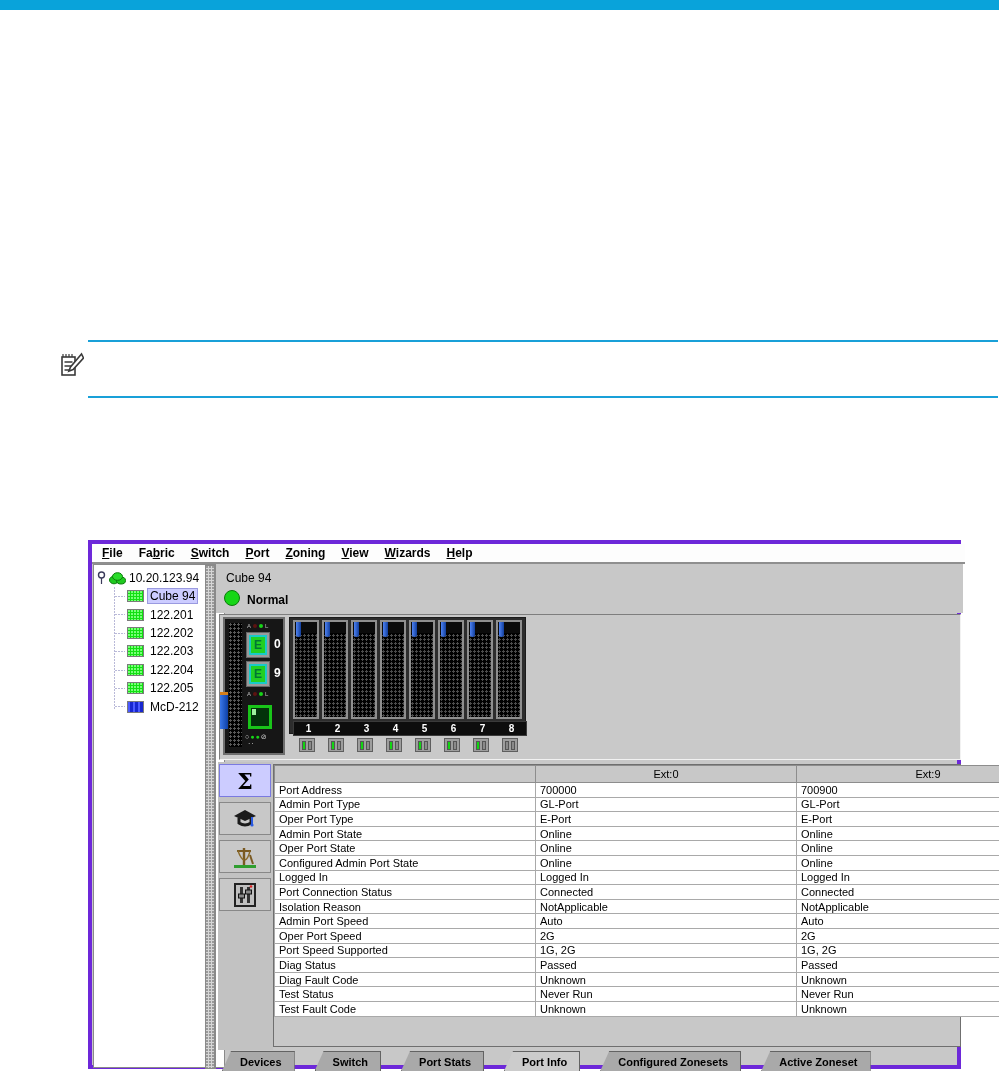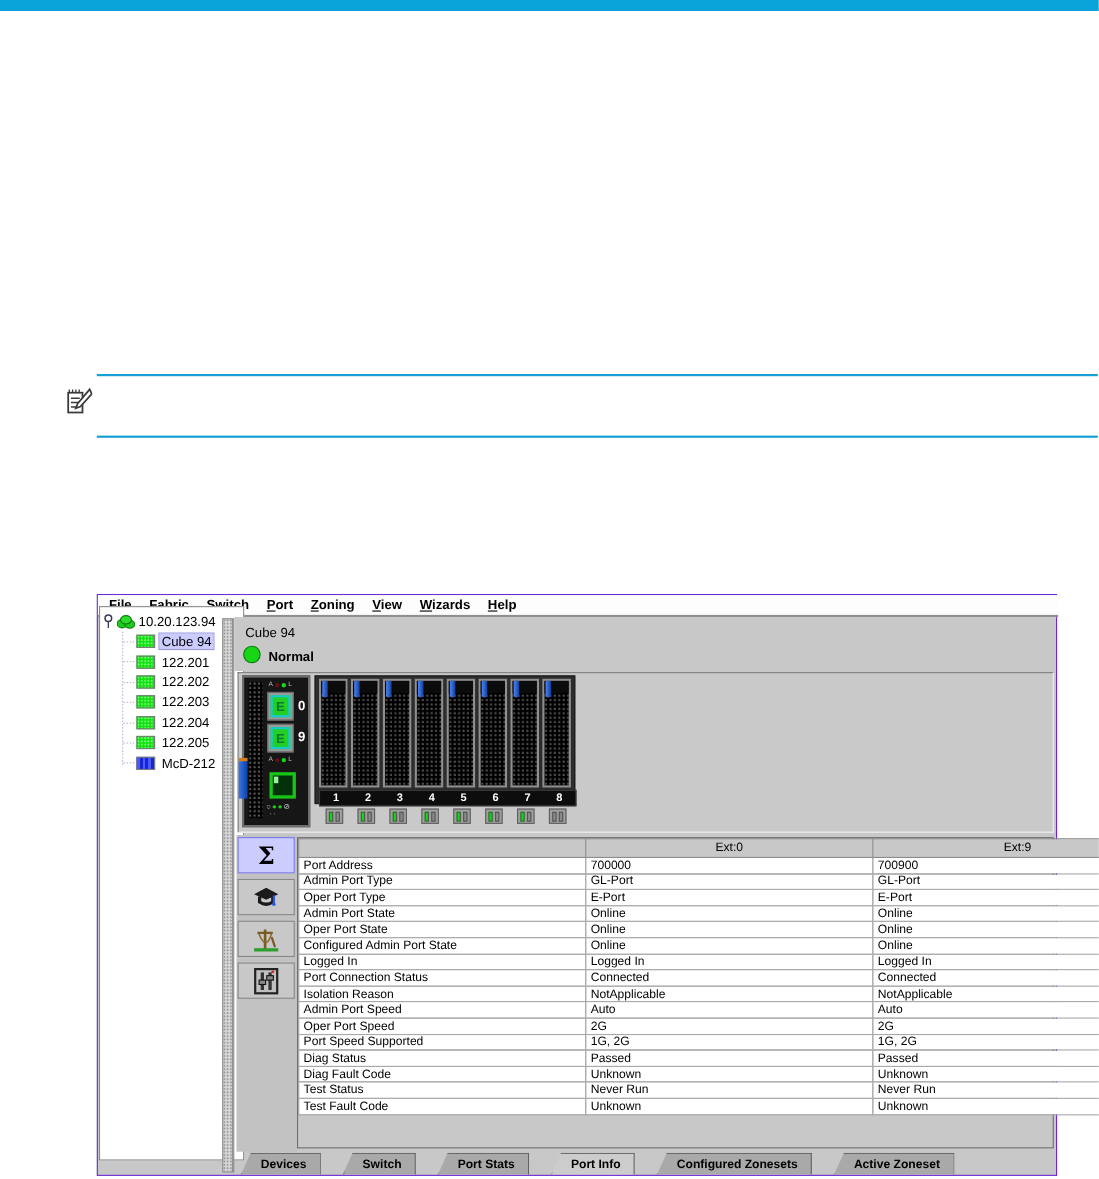--- a/index.html
+++ b/index.html
@@ -4,27 +4,27 @@
 <style>
   html,body{margin:0;padding:0;background:#fff;}
   .screen{position:relative;width:999px;height:1072px;background:#fff;overflow:hidden;
           font-family:"Liberation Sans",sans-serif;color:#000;}
   
   .top-bar{position:absolute;left:0;top:0;width:999px;height:10px;}
   .note-rule{position:absolute;left:88px;width:910px;height:2px;}
   .note-icon{position:absolute;left:60px;top:351px;width:24px;height:28px;}
   
   .app{position:absolute;left:88px;top:540px;width:873px;height:529px;background:#c8c8c8;
-       border:1px solid #6d28d9;box-sizing:border-box;font-size:11px;}
+       border:4px solid #6d28d9;box-sizing:border-box;font-size:11px;}
   .menubar{position:absolute;left:0;top:0;width:871px;height:18px;background:#fdfdfd;
            border-bottom:2px solid #8f8f8f;display:flex;align-items:center;padding-left:2px;box-sizing:content-box;}
   .menu-item{font-weight:bold;font-size:12px;padding:1px 8px;white-space:nowrap;cursor:default;}
   .menu-item u{text-decoration:underline;}
   
-  .tree-panel{position:absolute;left:1px;top:10px;width:132px;height:504px;background:#fff;
+  .tree-panel{position:absolute;left:1px;top:20px;width:132px;height:504px;background:#fff;
               border:1px solid #8a8a8a;box-sizing:border-box;overflow:hidden;}
   .scroll-strip{position:absolute;left:113px;top:21px;width:10px;height:504px;background:#d6d6d6;
                 background-image:radial-gradient(circle at 1px 1px,#9a9a9a 0.8px,transparent 1px);
                 background-size:3px 3px;border:1px solid #8a8a8a;box-sizing:border-box;}
   .tree-root{position:absolute;left:3px;top:6px;display:flex;align-items:center;gap:3px;}
   .tree-label{font-size:12px;white-space:nowrap;}
   .tree-vline{position:absolute;left:20px;top:22px;width:1px;height:123px;
               background-image:linear-gradient(#b9b9d8 60%,transparent 0);background-size:1px 3px;}
   .tree-items{position:absolute;left:0;top:22px;width:112px;}
   .tree-row{position:relative;height:18.4px;display:flex;align-items:center;padding-left:33px;gap:4px;}

